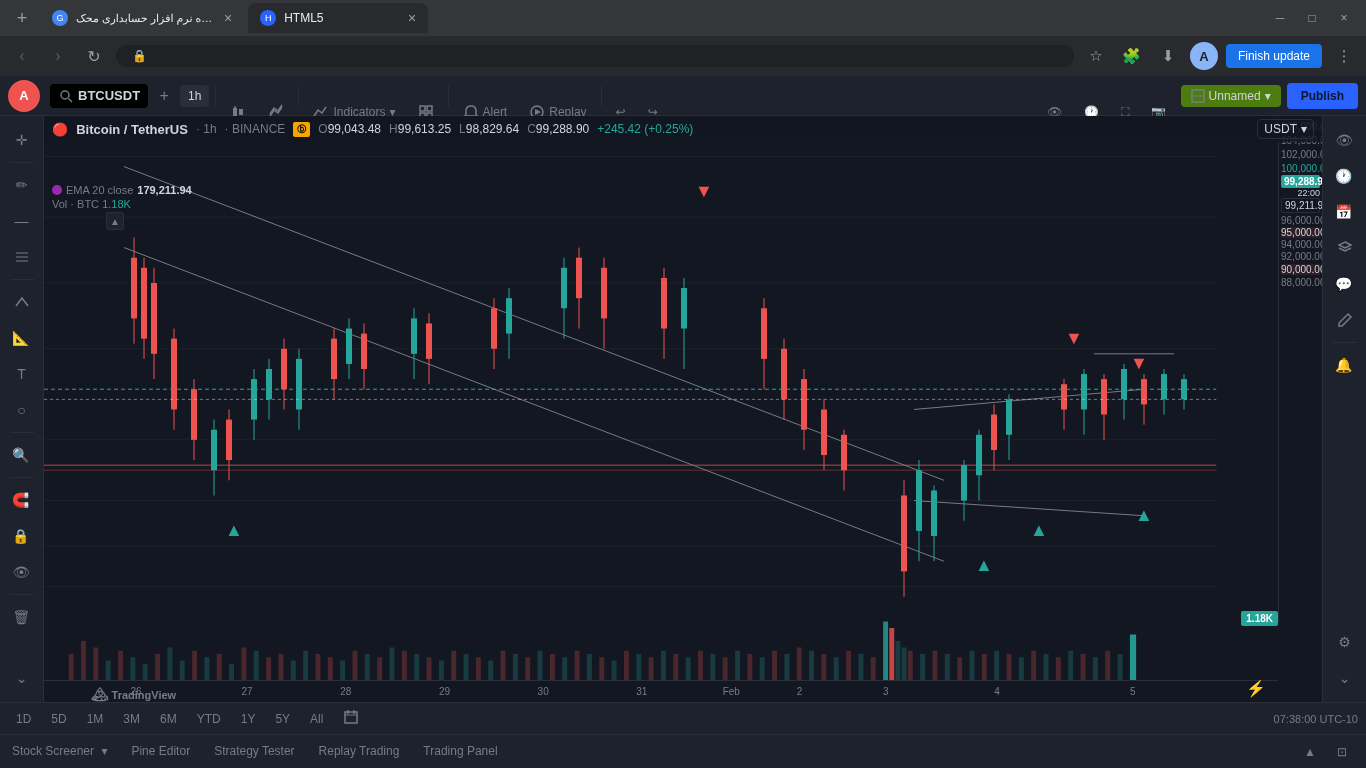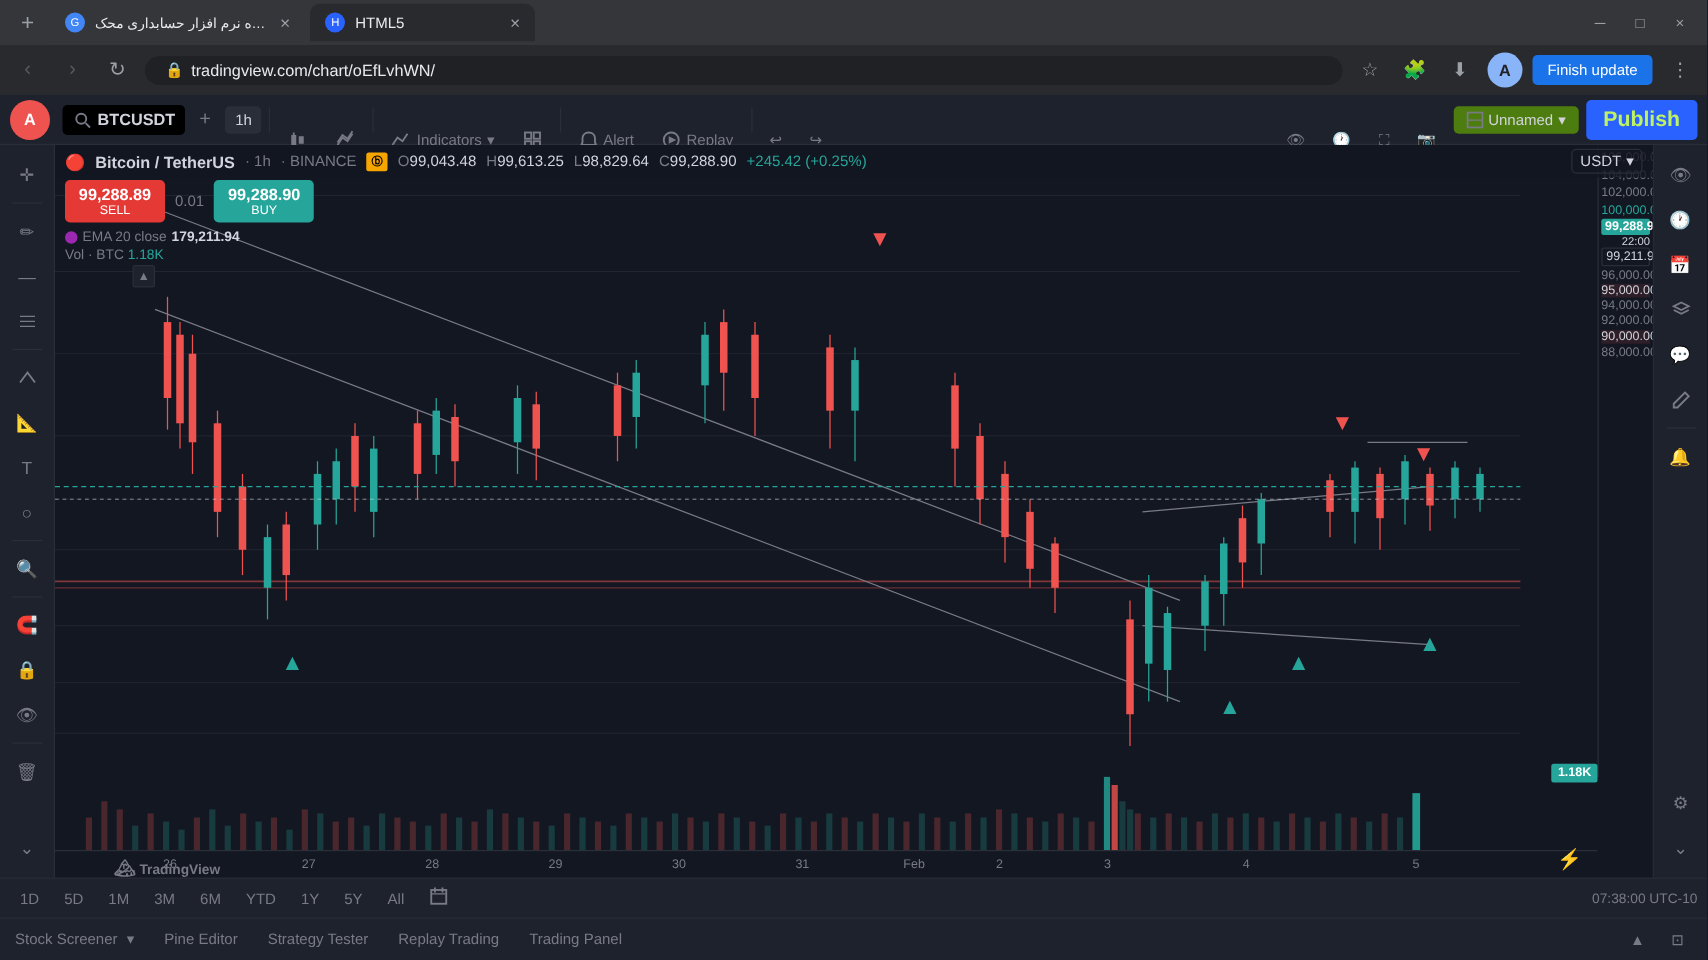--- a/index.html
+++ b/index.html
@@ -26,21 +26,21 @@
     .top-toolbar { display: flex; align-items: center; height: 40px; background: #1e222d; border-bottom: 1px solid #2a2e39; padding: 0 8px; gap: 6px; }
     .symbol-display { display: flex; align-items: center; gap: 4px; background: #000000; border-radius: 4px; padding: 4px 8px; cursor: pointer; }
     .symbol-text { color: #d1d4dc; font-weight: bold; font-size: 13px; }
     .add-symbol-btn { width: 20px; height: 20px; display: flex; align-items: center; justify-content: center; color: #787b86; font-size: 16px; cursor: pointer; }
     .interval-btn { background: #2a2e39; border-radius: 4px; padding: 4px 8px; cursor: pointer; color: #d1d4dc; font-size: 12px; }
     .toolbar-sep { width: 1px; height: 20px; background: #2a2e39; }
     .toolbar-btn { display: flex; align-items: center; gap: 4px; padding: 4px 8px; cursor: pointer; color: #787b86; border-radius: 4px; font-size: 12px; margin-top: 32px; }
     .toolbar-btn svg { width: 16px; height: 16px; }
     .toolbar-right { margin-left: auto; display: flex; align-items: center; gap: 6px; }
     .unnamed-btn { display: flex; align-items: center; gap: 4px; background: #4d7c0f; border-radius: 4px; padding: 4px 10px; cursor: pointer; color: #d1d4dc; font-size: 12px; }
-    .publish-btn { background: #2962ff; color: #bef264; border: none; border-radius: 4px; padding: 6px 14px; font-size: 17px; font-weight: bold; cursor: pointer; }
+    .publish-btn { background: #2962ff; color: #0f172a; border: none; border-radius: 4px; padding: 6px 14px; font-size: 12px; font-weight: bold; cursor: pointer; }
 
     
     .main-content { display: flex; flex: 1; overflow: hidden; }
 
     
     .left-toolbar { width: 44px; background: #1e222d; border-right: 1px solid #2a2e39; display: flex; flex-direction: column; align-items: center; padding: 8px 0; gap: 4px; }
     .lt-btn { width: 32px; height: 32px; display: flex; align-items: center; justify-content: center; color: #787b86; cursor: pointer; border-radius: 4px; font-size: 14px; }
     .lt-sep { width: 24px; height: 1px; background: #2a2e39; margin: 2px 0; }
 
     
@@ -121,21 +121,20 @@
     <div style="width:28px;height:28px;display:flex;align-items:center;justify-content:center;color:#9aa0a6;cursor:pointer;">□</div>
     <div style="width:28px;height:28px;display:flex;align-items:center;justify-content:center;color:#9aa0a6;cursor:pointer;">×</div>
   </div>
 
   <div class="nav-bar">
     <div class="nav-btn disabled">‹</div>
     <div class="nav-btn disabled">›</div>
     <div class="nav-btn">↻</div>
     <div class="address-bar">
       <span style="color:#9aa0a6;font-size:12px;">🔒</span>
-      <span class="address-text">tradingview.com/chart/oEfLvhWN/</span>
     </div>
     <div class="nav-action-btn">☆</div>
     <div class="nav-action-btn">🧩</div>
     <div class="nav-action-btn">⬇</div>
     <div class="profile-avatar">A</div>
     <button class="finish-update-btn">Finish update</button>
     <div class="nav-action-btn">⋮</div>
   </div>
 </div>
 
@@ -267,31 +266,20 @@
         <span class="ohlc-item">O<span class="ohlc-val">99,043.48</span></span>
         <span class="ohlc-item">H<span class="ohlc-val">99,613.25</span></span>
         <span class="ohlc-item">L<span class="ohlc-val">98,829.64</span></span>
         <span class="ohlc-item">C<span class="ohlc-val">99,288.90</span></span>
         <span class="price-change">+245.42 (+0.25%)</span>
         <div style="margin-left:auto;" class="usdt-dropdown">
           <span>USDT</span>▾
         </div>
       </div>
 
-      <div class="bid-ask" style="top:28px;">
-        <div class="bid-box">
-          <div class="ba-price">99,288.89</div>
-          <div class="ba-label">SELL</div>
-        </div>
-        <div class="spread">0.01</div>
-        <div class="ask-box">
-          <div class="ba-price">99,288.90</div>
-          <div class="ba-label">BUY</div>
-        </div>
-      </div>
 
       <div class="ema-label" style="top:68px;">
         <div class="ema-dot"></div>
         <span>EMA 20 close</span>
         <span class="ema-value">179,211.94</span>
       </div>
 
       <div class="vol-label" style="top:82px;">
         <span>Vol · BTC</span>
         <span class="vol-val">1.18K</span>

